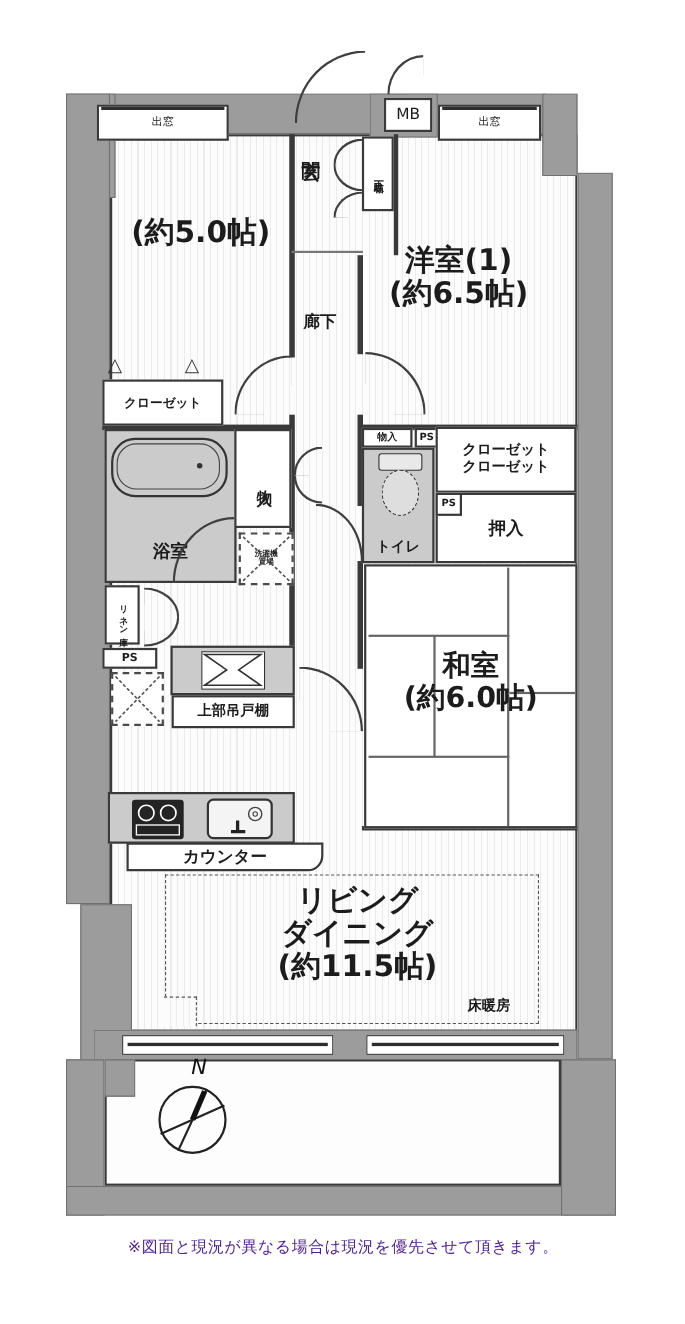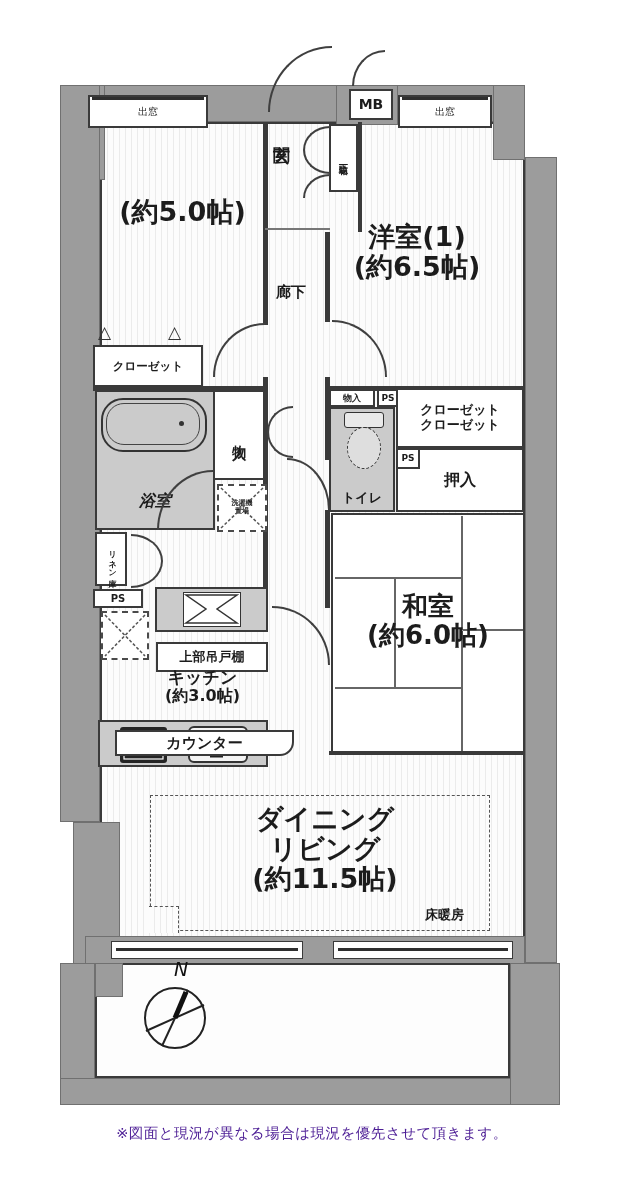--- a/index.html
+++ b/index.html
@@ -59,21 +59,21 @@
 
   <div class="wbox" style="left:88px;top:95px;width:120px;height:33px;">
     <span class="lab" style="position:static;font-size:10px;font-weight:normal;">出窓</span>
   </div>
   <div class="winline" style="left:92px;top:97px;width:112px;height:3px;"></div>
   <div class="wbox" style="left:398px;top:95px;width:94px;height:33px;">
     <span class="lab" style="position:static;font-size:10px;font-weight:normal;">出窓</span>
   </div>
   <div class="winline" style="left:402px;top:97px;width:86px;height:3px;"></div>
   <div class="wbox" style="left:349px;top:89px;width:44px;height:31px;">
-    <span class="lab" style="position:static;font-size:14px;font-weight:bold;">MB</span>
+    <span class="lab" style="position:static;font-size:14px;font-weight:normal;">MB</span>
   </div>
 
   <div class="lab vert" style="left:272px;top:133px;font-size:17px;">玄関</div>
   <div class="wbox" style="left:329px;top:124px;width:29px;height:68px;">
     <span class="lab vert" style="position:static;font-size:9px;">下駄箱</span>
   </div>
 
   <div class="arc tl" style="left:268px;top:46px;width:64px;height:66px;"></div>
   <div class="arc tl" style="left:352px;top:50px;width:33px;height:36px;"></div>
 
@@ -93,21 +93,21 @@
   <div class="wbox" style="left:93px;top:345px;width:110px;height:42px;">
     <span class="lab" style="position:static;font-size:11.5px;">クローゼット</span>
   </div>
   <span class="tri" style="left:98px;top:322px;">△</span>
   <span class="tri" style="left:168px;top:322px;">△</span>
 
   <div class="arc tl" style="left:213px;top:323px;width:52px;height:54px;"></div>
   <div class="arc tr" style="left:332px;top:320px;width:55px;height:57px;"></div>
 
   <div class="gbox" style="left:95px;top:390px;width:120px;height:140px;align-items:flex-end;padding-bottom:18px;">
-    <span class="lab" style="position:static;font-size:16px;font-style:italic;">浴室</span>
+    <span class="lab" style="position:static;font-size:16px;">浴室</span>
   </div>
 
   <div style="position:absolute;left:101px;top:398px;width:102px;height:50px;border:2px solid #333;border-radius:22px;background:#cbcbcb;"></div>
   <div style="position:absolute;left:106px;top:403px;width:92px;height:40px;border:1.5px solid #444;border-radius:18px;"></div>
   <div style="position:absolute;left:179px;top:421px;width:5px;height:5px;border-radius:50%;background:#333;"></div>
   <div class="arc tl" style="left:157px;top:470px;width:56px;height:60px;"></div>
 
   <div class="wbox" style="left:213px;top:390px;width:52px;height:90px;">
     <span class="lab vert" style="position:static;font-size:14px;">物入</span>
   </div>
@@ -174,54 +174,50 @@
       <line x1="2" y1="2" x2="42" y2="43" stroke="#555" stroke-width="1.5" stroke-dasharray="3,2"></line>
       <line x1="42" y1="2" x2="2" y2="43" stroke="#555" stroke-width="1.5" stroke-dasharray="3,2"></line>
     </svg>
   </div>
   <div class="gbox" style="left:155px;top:587px;width:113px;height:45px;"></div>
   <div style="position:absolute;left:183px;top:592px;width:58px;height:35px;background:#fff;border:1.5px solid #333;box-sizing:border-box;">
     <svg width="55" height="32">
       <path d="M2,2 H53 L33,16 L53,30 H2 L22,16 Z" fill="none" stroke="#333" stroke-width="1.5"></path>
     </svg>
   </div>
-  <div class="wbox" style="left:156px;top:632px;width:112px;height:30px;margin-top:10px;">
+  <div class="wbox" style="left:156px;top:632px;width:112px;height:30px;">
     <span class="lab" style="position:static;font-size:13px;">上部吊戸棚</span>
-  </div>
-  <div class="lab" style="left:120px;top:668px;width:165px;">
-    <div style="font-size:17px;">キッチン</div>
-    <div style="font-size:16px;">(約3.0帖)</div>
   </div>
   <div class="arc tr" style="left:272px;top:606px;width:58px;height:59px;"></div>
 
   <div class="gbox" style="left:98px;top:720px;width:170px;height:47px;"></div>
   <div style="position:absolute;left:120px;top:727px;width:47px;height:36px;background:#242424;border-radius:3px;">
     <svg width="47" height="36">
       <circle cx="13" cy="12" r="7" fill="none" stroke="#fff" stroke-width="1.5"></circle>
       <circle cx="33" cy="12" r="7" fill="none" stroke="#fff" stroke-width="1.5"></circle>
       <rect x="4" y="23" width="39" height="9" fill="none" stroke="#fff" stroke-width="1.2"></rect>
     </svg>
   </div>
   <div style="position:absolute;left:188px;top:726px;width:60px;height:37px;background:#f4f4f4;border:2px solid #333;border-radius:6px;box-sizing:border-box;">
     <svg width="56" height="33">
       <circle cx="42" cy="12" r="6" fill="none" stroke="#444" stroke-width="1.3"></circle>
       <circle cx="42" cy="12" r="2" fill="none" stroke="#444" stroke-width="1"></circle>
       <line x1="26" y1="28" x2="26" y2="18" stroke="#222" stroke-width="3"></line>
       <line x1="20" y1="28" x2="33" y2="28" stroke="#222" stroke-width="3"></line>
     </svg>
   </div>
-  <div class="wbox" style="left:115px;top:730px;width:179px;height:26px;border-radius:0 0 14px 0;">
+  <div class="wbox" style="left:115px;top:766px;width:179px;height:26px;border-radius:0 0 14px 0;">
     <span class="lab" style="position:static;font-size:15px;">カウンター</span>
   </div>
 
   <div style="position:absolute;left:150px;top:795px;width:340px;height:136px;border:1.5px dashed #555;box-sizing:border-box;"></div>
   <div style="position:absolute;left:149px;top:906px;width:30px;height:27px;background:repeating-linear-gradient(90deg,#fcfcfc 0 5px,#ebebeb 5px 6px);border-top:1.5px dashed #555;border-right:1.5px dashed #555;box-sizing:border-box;"></div>
   <div class="lab" style="left:160px;top:804px;width:330px;font-size:27px;">
+    <div>リビング</div>
     <div>ダイニング</div>
-    <div>リビング</div>
     <div>(約11.5帖)</div>
   </div>
   <div class="lab" style="left:425px;top:908px;font-size:13px;">床暖房</div>
 
   <div class="wbox" style="left:111px;top:941px;width:192px;height:18px;border-width:1.5px;"></div>
   <div class="winline" style="left:116px;top:948px;width:182px;height:2.5px;"></div>
   <div class="wbox" style="left:333px;top:941px;width:180px;height:18px;border-width:1.5px;"></div>
   <div class="winline" style="left:338px;top:948px;width:170px;height:2.5px;"></div>
 
   <div style="position:absolute;left:95px;top:963px;width:415px;height:115px;background:#fdfdfd;border:2px solid #3a3a3a;box-sizing:border-box;"></div>

